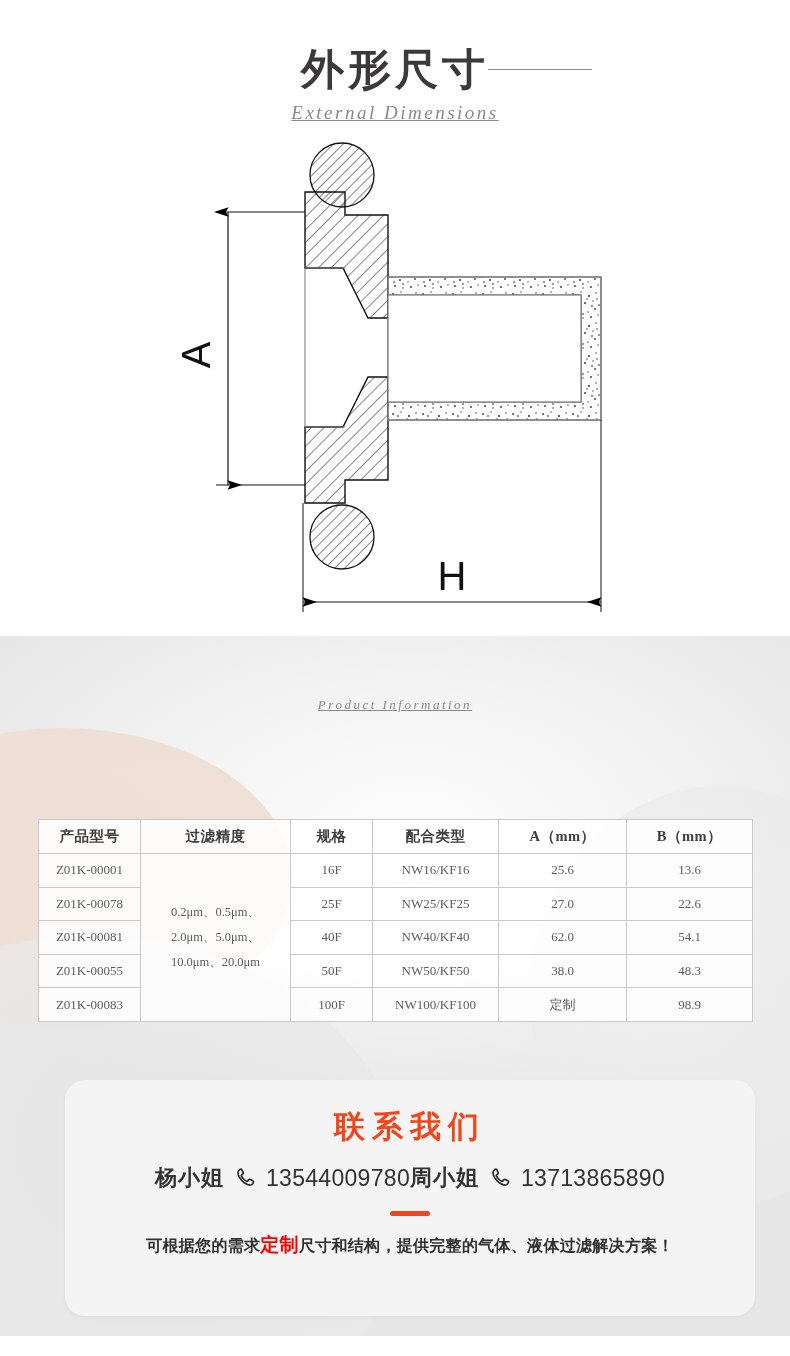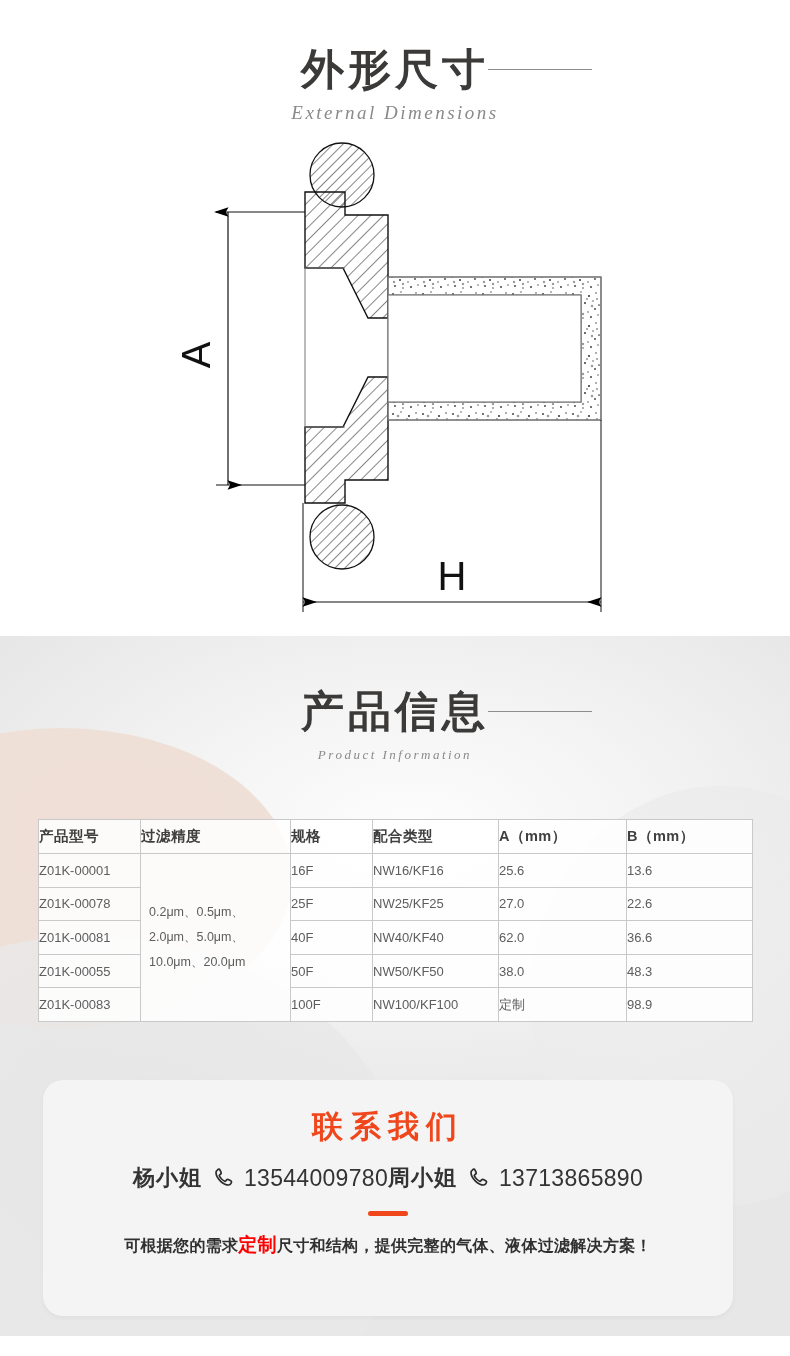--- a/index.html
+++ b/index.html
@@ -42,20 +42,21 @@
     height: 1px;
     background: #8d8d8d;
     top: 50%;
   }
   .head-en {
     margin-top: 7px;
     font-family: "Liberation Serif", "DejaVu Serif", serif;
     font-style: italic;
     color: #8a8a8a;
     letter-spacing: 2.5px;
+    text-decoration: underline;
   }
 
   #dim-head { position: absolute; left: 0; top: 44px; width: 790px; }
   #dim-head .head-cn { font-size: 43px; line-height: 50px; }
   #dim-head .rule-l { left: 187px; width: 104px; }
   #dim-head .head-en { font-size: 19px; line-height: 24px; }
 
   
   .drawing {
     position: absolute;
@@ -110,24 +111,25 @@
     z-index: 4;
   }
   table.spec {
     width: 714px;
     border-collapse: collapse;
     background: rgba(255,255,255,0.86);
     table-layout: fixed;
   }
   table.spec th, table.spec td {
     border: 1px solid #c9c9c9;
-    text-align: left;
+    text-align: center;
     vertical-align: middle;
     color: #5d5d5d;
     font-size: 13px;
+    font-family: Liberation Serif, serif;
   }
   table.spec th {
     height: 34px;
     font-weight: 700;
     color: #3f3f3f;
     font-size: 14.5px;
     letter-spacing: .5px;
   }
   table.spec td { height: 33.6px; font-weight: 400; }
   table.spec td.filt {
@@ -135,21 +137,21 @@
     font-size: 12.5px;
     padding: 0 8px;
     color: #5d5d5d;
   }
   .c1 { width: 102px; } .c2 { width: 150px; } .c3 { width: 82px; }
   .c4 { width: 126px; } .c5 { width: 128px; } .c6 { width: 126px; }
 
   
   .contact-card {
     position: absolute;
-    left: 43px; top: 444px;
+    left: 65px; top: 444px;
     width: 690px; height: 236px;
     background: #f4f4f4;
     border-radius: 20px;
     z-index: 5;
     box-shadow: 0 2px 5px rgba(0,0,0,0.045);
   }
   .contact-title {
     text-align: center;
     color: #f0461c;
     font-weight: 700;
@@ -283,25 +285,20 @@
     </div>
   </div>
 
   <div class="sec-info">
 
     <div class="blob-pink"></div>
     <div class="blob-gray"></div>
     <div class="blob-gray2"></div>
 
     <div class="head-block" id="info-head">
-      <div style="position:relative;display:inline-block;">
-        <span class="head-rule rule-l"></span>
-        <span class="head-cn">产品信息</span>
-        
-      </div>
       <div class="head-en">Product Information</div>
     </div>
 
     <div class="tbl-wrap">
       <table class="spec">
         <colgroup>
           <col class="c1">
             <col class="c2">
             <col class="c3">
           <col class="c4">
@@ -336,21 +333,21 @@
             <td>25F</td>
             <td>NW25/KF25</td>
             <td>27.0</td>
             <td>22.6</td>
           </tr>
           <tr>
             <td>Z01K-00081</td>
             <td>40F</td>
             <td>NW40/KF40</td>
             <td>62.0</td>
-            <td>36.6</td>
+            <td>54.1</td>
           </tr>
           <tr>
             <td>Z01K-00055</td>
             <td>50F</td>
             <td>NW50/KF50</td>
             <td>38.0</td>
             <td>48.3</td>
           </tr>
           <tr>
             <td>Z01K-00083</td>

